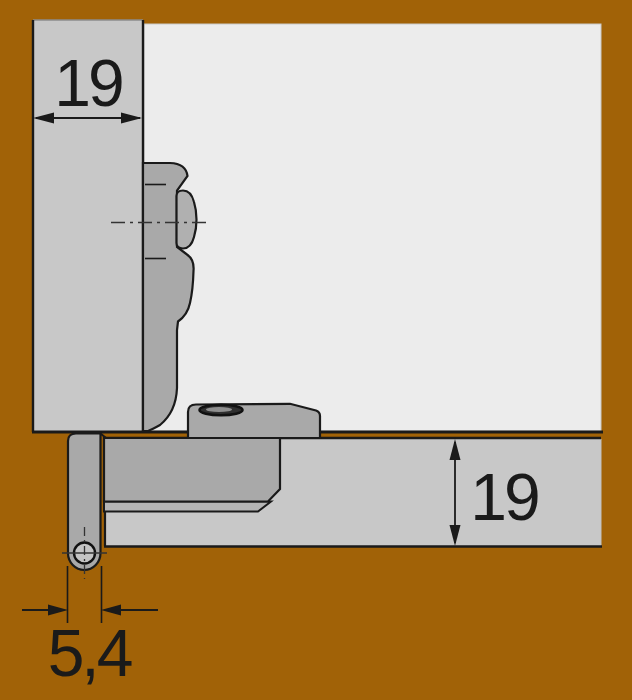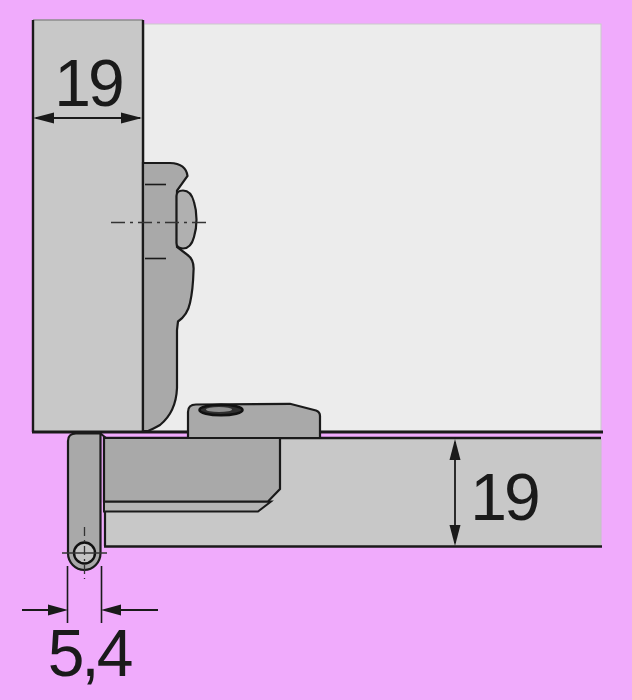--- a/index.html
+++ b/index.html
@@ -1,16 +1,16 @@
 <!DOCTYPE html>
 <html><head>
 <meta charset="utf-8">
 <style>
   html,body{margin:0;padding:0;background:#ffffff;}
-  .stage{position:relative;width:632px;height:700px;background:#f0abfc;overflow:hidden;}
+  .stage{position:relative;width:632px;height:700px;background:#a16207;overflow:hidden;}
   svg{display:block;}
   text.dim{
     font-family:"Liberation Sans",sans-serif;
     font-size:66px;
     letter-spacing:-3px;
     fill:#1a1a1a;
     text-anchor:middle;
   }
 </style>
 </head>

